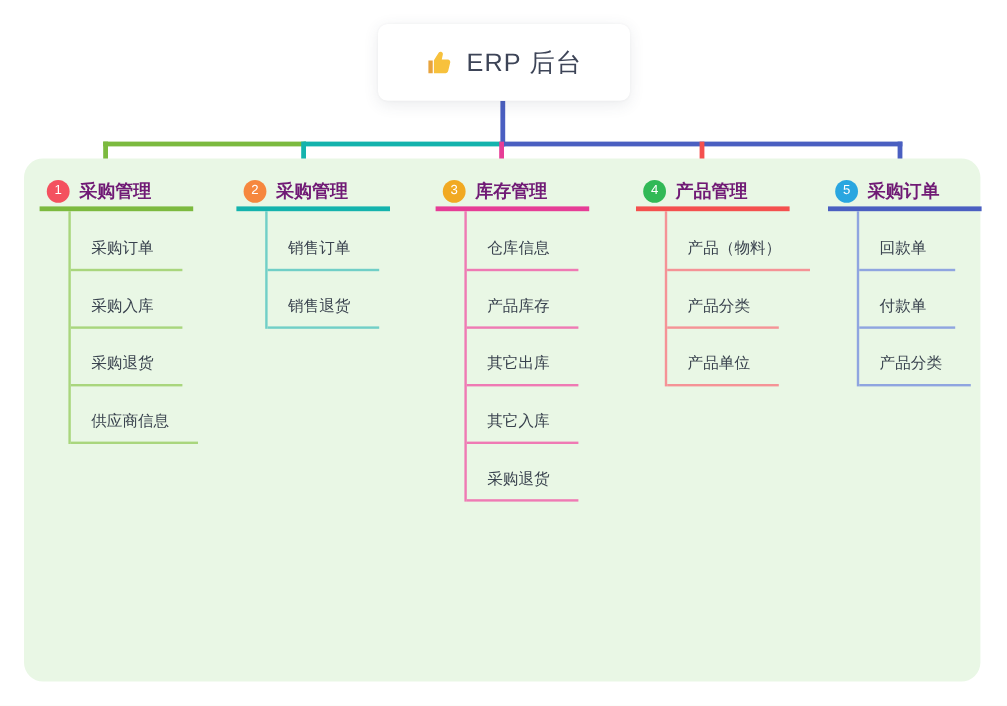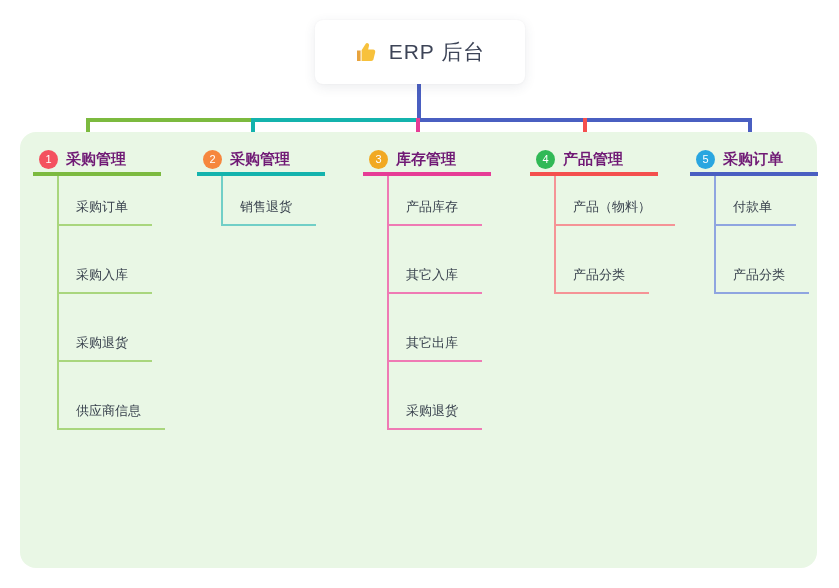--- a/index.html
+++ b/index.html
@@ -32,21 +32,21 @@
   .branch { position:absolute; top:150px; }
   .b1 { left:33px; }  .b2 { left:197px; } .b3 { left:363px; }
   .b4 { left:530px; } .b5 { left:690px; }
   .branch-header { display:flex; align-items:center; height:26px; min-width:128px;
     width:max-content; padding-right:14px; border-bottom:4px solid var(--strong); cursor:pointer; }
   .badge { width:19px; height:19px; border-radius:50%; background:var(--badge);
     color:#ffffff; font-size:11px; line-height:19px; text-align:center;
     margin:0 8px 3px 6px; flex:0 0 auto; }
   .branch-label { font-size:15px; color:#701a75; padding-bottom:3px; white-space:nowrap;font-weight:bold; }
   .children { margin-left:24px; border-left:2px solid var(--light); }
-  .child { height:68px; display:flex; align-items:flex-end; width:max-content;
+  .child { height:48px; display:flex; align-items:flex-end; width:max-content;
     border-bottom:2px solid var(--light); cursor:pointer; }
   .child:first-child { height:50px; }
   .child span { font-size:13px; color:#39424e; padding:0 24px 8px 17px; white-space:nowrap; }
 </style>
 </head>
 <body>
 
 <div class="stage">
 
   <div class="line stem" style="background: rgb(74, 95, 193);"></div>
@@ -92,67 +92,79 @@
     </div>
   </div>
 
   <div class="branch b2" style="--strong: #14b3ad; --light: #71cfc7; --badge: #f6873e;">
     <div class="branch-header">
       <span class="badge">2</span>
       <span class="branch-label">采购管理</span>
     </div>
     <div class="children">
       <div class="child">
+          <span>销售订单</span>
+        </div>
+      <div class="child">
           <span>销售退货</span>
         </div>
     </div>
   </div>
 
   <div class="branch b3" style="--strong: #e63d96; --light: #ef7ab4; --badge: #f1a922;">
     <div class="branch-header">
       <span class="badge">3</span>
       <span class="branch-label">库存管理</span>
     </div>
     <div class="children">
       <div class="child">
+          <span>仓库信息</span>
+        </div>
+      <div class="child">
           <span>产品库存</span>
         </div>
       <div class="child">
-          <span>其它入库</span>
+          <span>其它出库</span>
         </div>
       <div class="child">
-          <span>其它出库</span>
+          <span>其它入库</span>
         </div>
       <div class="child">
           <span>采购退货</span>
         </div>
     </div>
   </div>
 
   <div class="branch b4" style="--strong: #f4504e; --light: #f59396; --badge: #31b956;">
     <div class="branch-header">
       <span class="badge">4</span>
       <span class="branch-label">产品管理</span>
     </div>
     <div class="children">
       <div class="child">
           <span>产品（物料）</span>
         </div>
       <div class="child">
           <span>产品分类</span>
         </div>
+      <div class="child">
+          <span>产品单位</span>
+        </div>
     </div>
   </div>
 
   <div class="branch b5" style="--strong: #4a5fc1; --light: #8fa5e0; --badge: #29a6e0;">
     <div class="branch-header">
       <span class="badge">5</span>
       <span class="branch-label">采购订单</span>
     </div>
     <div class="children">
+      <div class="child">
+          <span>回款单</span>
+        </div>
       <div class="child">
           <span>付款单</span>
         </div>
       <div class="child">
           <span>产品分类</span>
         </div>
     </div>
   </div>
 
 </div>

